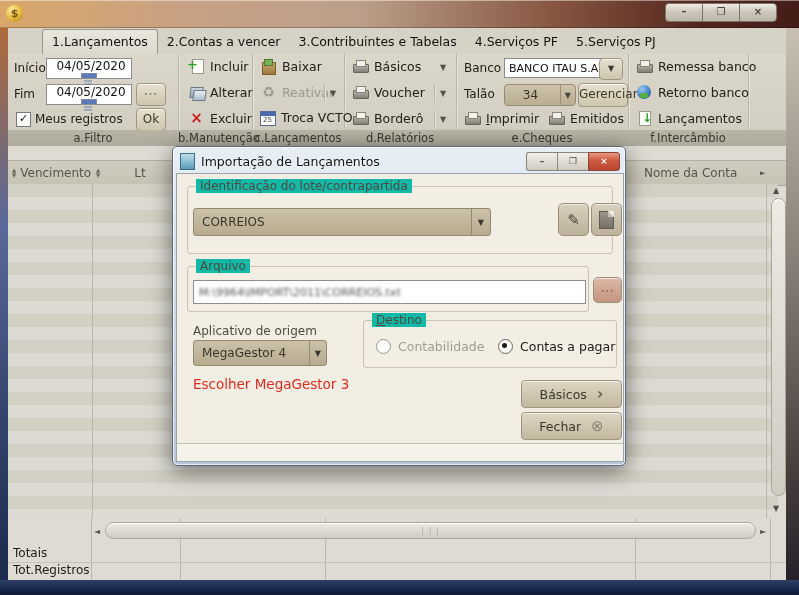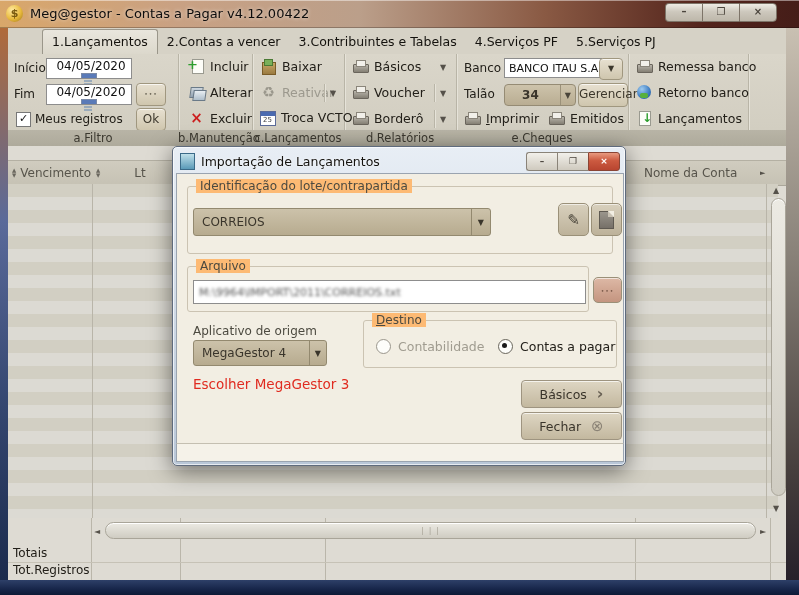--- a/index.html
+++ b/index.html
@@ -63,21 +63,21 @@
   .ic-cal2:after{content:"25";position:absolute;left:2px;top:4px;font-size:7px;color:#444;}
   .ic-printer:before{content:"";position:absolute;left:1px;top:6px;width:14px;height:7px;background:linear-gradient(#b8b4aa,#847f74);border:1px solid #6a655c;border-radius:1px;}
   .ic-printer:after{content:"";position:absolute;left:4px;top:2px;width:8px;height:5px;background:#f2f0ea;border:1px solid #8a857a;}
   .ic-globe{border-radius:50%;width:14px;height:14px;top:1px;left:1px;background:radial-gradient(circle at 35% 30%,#9ecbf0,#3a7ac0 60%,#1d4e8a);}
   .ic-globe:after{content:"";position:absolute;left:3px;top:8px;width:8px;height:5px;background:#57b03c;border-radius:2px;}
   .ic-import:before{content:"";position:absolute;left:3px;top:1px;width:10px;height:13px;background:#fdfdf8;border:1px solid #9a9a90;}
   .ic-import:after{content:"↓";position:absolute;left:6px;top:1px;color:#2e9e2e;font-weight:bold;font-size:12px;}
   .ddArrow{font-size:8px;color:#55514a;}
   
   .wfield{background:#fff;border:1px solid #8d8d8d;font-size:12px;color:#111;display:flex;align-items:center;padding-left:4px;}
-  .combo{background:linear-gradient(#cdc3ab,#b9ad92);border:1px solid #95> ;border:1px solid #958b74;border-radius:4px;display:flex;align-items:center;font-size:12px;color:#3a352b;font-weight:bold;}
+  .combo{background:linear-gradient(#cdc3ab,#b9ad92);border:1px solid #95> ;border:1px solid #958b74;border-radius:4px;display:flex;align-items:center;font-size:12px;color:#3a352b;}
   .combo .arr{margin-left:auto;border-left:1px solid #9b9179;height:100%;display:flex;align-items:center;padding:0 4px;font-size:8px;color:#4a453a;}
   
   .content{left:0;top:118px;width:778px;height:434px;background:#dedbd3;}
   .gridheader{left:0;top:14px;width:778px;height:24px;background:linear-gradient(#d0ccbf,#c6c2b4);border-top:1px solid #b4b0a3;border-bottom:1px solid #aaa69a;}
   .hcell{font-size:12px;color:#57544b;display:flex;align-items:center;}
   .sorticon{display:inline-flex;flex-direction:column;line-height:5px;font-size:5.5px;color:#6a675e;margin-right:4px;}
   .gridbody{left:0;top:38px;width:770px;height:334px;
     background:repeating-linear-gradient(180deg,#d2cfc3 0 13px,#dcdad3 13px 26px);}
   .gline{width:1px;background:#b9b5a9;}
   
@@ -96,21 +96,21 @@
   .dtitle-text{font-size:12.5px;color:#15130f;text-shadow:0 0 3px rgba(255,255,255,.9);}
   .dbtns{margin-left:auto;display:flex;margin-right:2px;}
   .dbtn{width:30px;height:17px;border:1px solid #8a8378;border-right:none;font-size:9px;font-weight:bold;
     text-align:center;line-height:16px;color:#4a443c;background:linear-gradient(#f2f0ea,#cfcabf);}
   .dbtn:first-child{border-radius:3px 0 0 3px;}
   .dbtn.close{border:1px solid #8a4434;border-radius:0 3px 3px 0;color:#fff;
     background:linear-gradient(#e89a80,#cc5a40 45%,#b84530);}
   .dbody{left:3px;top:26px;width:446px;height:270px;background:#f2eee3;border:1px solid #9aa4b0;}
   .dstrip{left:3px;top:296px;width:446px;height:17px;background:#f5f2e9;border:1px solid #9aa4b0;border-top:1px solid #c4bfb1;}
   .groupbox{border:1px solid #cbc3b2;border-radius:3px;}
-  .gb-label{position:absolute;top:-8px;left:8px;background:#fdba74;padding:0 4px;font-size:12px;color:#4c4a40;}
+  .gb-label{position:absolute;top:-8px;left:8px;background:#14b8a6;padding:0 4px;font-size:12px;color:#4c4a40;}
   .u-first::first-letter{text-decoration:underline;}
   .dcombo{background:linear-gradient(#ccc2aa,#b7ab8f);border:1px solid #93896f;border-radius:3px;display:flex;align-items:center;
     font-size:12px;color:#3a352b;padding-left:8px;}
   .iconbtn{background:linear-gradient(#d8d0bd,#bdb29a);border:1px solid #9a9078;border-radius:5px;
     box-shadow:inset 0 1px 0 rgba(255,255,255,.6);display:flex;align-items:center;justify-content:center;}
   .ic-newdoc{width:13px;height:16px;background:linear-gradient(#9a958c,#767068);border:1px solid #5f5a52;position:relative;}
   .ic-newdoc:before{content:"";position:absolute;right:-1px;top:-1px;border-style:solid;border-width:0 6px 6px 0;border-color:transparent #f2eee3 #c9c2b4 transparent;}
   .filefield{background:#fff;border:1px solid #8d8d8d;font-size:11px;color:#555;display:flex;align-items:center;padding-left:5px;overflow:hidden;}
   .blurred{filter:blur(1.4px);white-space:nowrap;}
   .radio{width:13px;height:13px;border-radius:50%;background:#fdfdfa;border:1px solid #6a665c;position:relative;}
@@ -121,21 +121,20 @@
     font-size:12.5px;color:#3a352b;}
   .annotation{font-size:13.5px;font-weight:normal;color:#e02b20;}
 </style>
 </head>
 <body>
 
 <div class="screen">
 
   <div class="abs titlebar">
     <div class="abs app-icon">$</div>
-    <div class="abs title-text">Meg@gestor - Contas a Pagar v4.12.00422</div>
     <div class="abs winbtns">
       <div class="winbtn">–</div>
       <div class="winbtn">❐</div>
       <div class="winbtn">×</div>
     </div>
   </div>
 
   <div class="abs frame-left"></div>
   <div class="abs frame-right"></div>
   <div class="abs frame-bottom"></div>
@@ -255,20 +254,21 @@
         <span>Lançamentos</span>
       </div>
     </div>
 
     <div class="abs sectionstrip">
       <div class="scell" style="width:170px">a.Filtro</div>
       <div class="scell" style="width:74px">b.Manutenção</div>
       <div class="scell" style="width:92px">c.Lançamentos</div>
       <div class="scell" style="width:112px">d.Relatórios</div>
       <div class="scell" style="width:172px">e.Cheques</div>
+      <div class="scell" style="width:120px">f.Intercâmbio</div>
     </div>
 
     <div class="abs content">
 
       <div class="abs gridheader">
         <div class="abs hcell" style="left:4px;top:0;height:24px">
           <span class="sorticon">
               <span>▲</span>
               <span>▼</span>
             </span>

